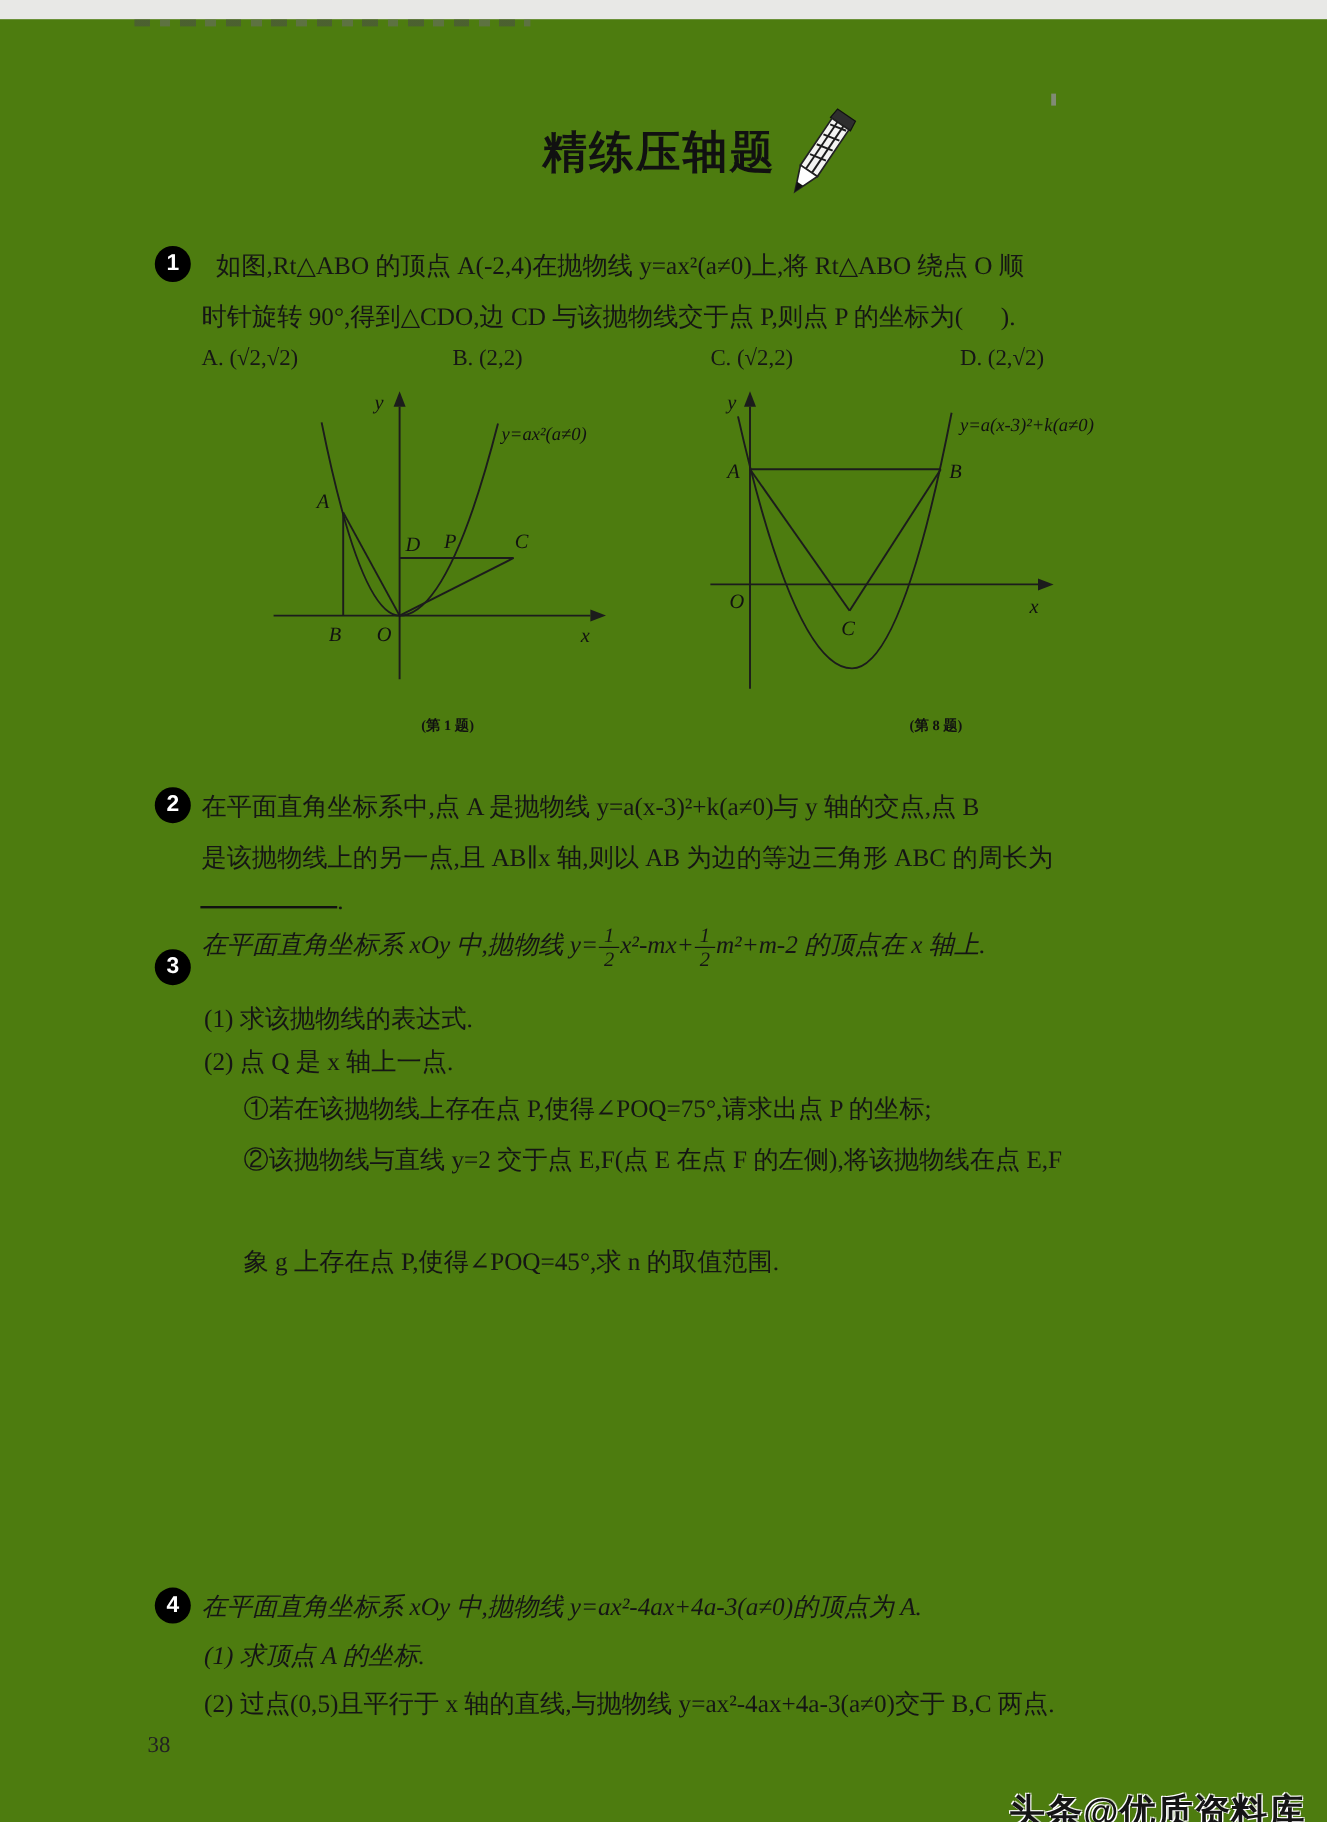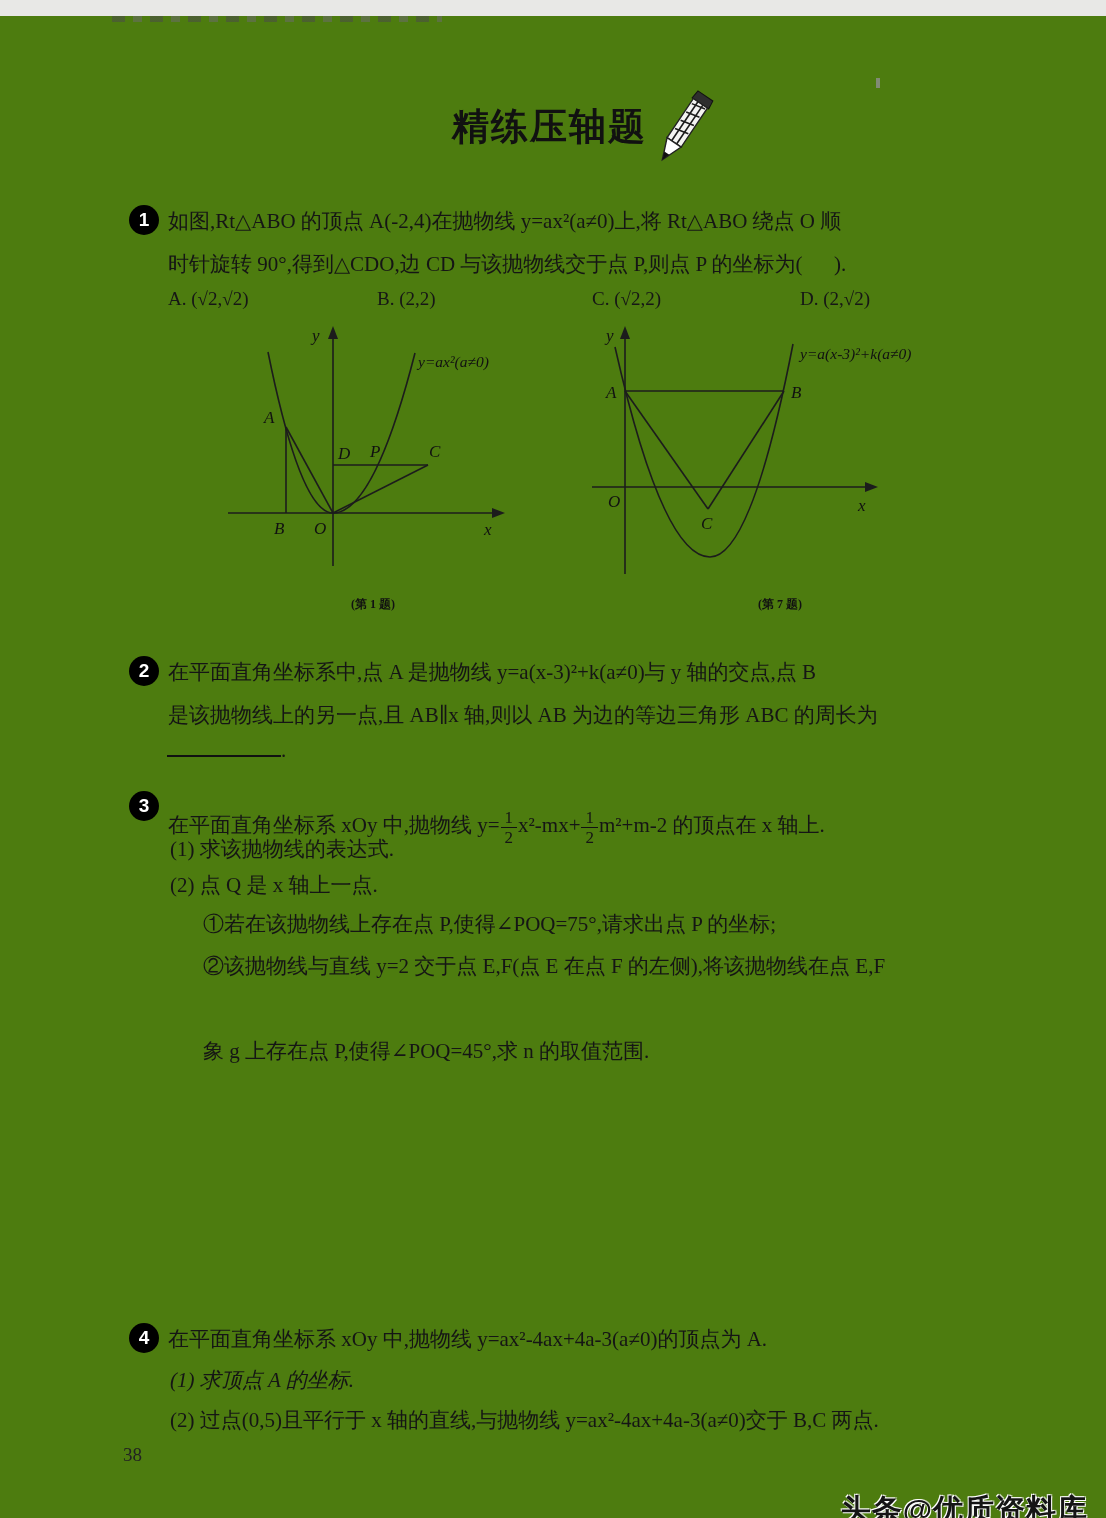--- a/index.html
+++ b/index.html
@@ -59,21 +59,21 @@
       <line x1="35" y1="26" x2="49" y2="23" stroke="#888" stroke-width="0.7"></line>
       <line x1="35" y1="36" x2="49" y2="33" stroke="#888" stroke-width="0.7"></line>
       <line x1="35" y1="46" x2="49" y2="43" stroke="#888" stroke-width="0.7"></line>
       <line x1="35" y1="56" x2="49" y2="53" stroke="#888" stroke-width="0.7"></line>
       <polygon points="33.5,68 50.5,68 42,89" fill="#fff" stroke="#222" stroke-width="1.4"></polygon>
       <polygon points="39,81 45,81 42,89" fill="#111"></polygon>
     </g>
   </svg>
 
   <div class="badge" style="left:129px;top:189px;">1</div>
-  <div class="line" style="left:168px;top:190px;">如图,Rt△ABO 的顶点 A(-2,4)在抛物线 y=ax²(a≠0)上,将 Rt△ABO 绕点 O 顺</div>
+  <div class="line" style="left:180px;top:190px;">如图,Rt△ABO 的顶点 A(-2,4)在抛物线 y=ax²(a≠0)上,将 Rt△ABO 绕点 O 顺</div>
   <div class="line" style="left:168px;top:233px;">时针旋转 90°,得到△CDO,边 CD 与该抛物线交于点 P,则点 P 的坐标为(      ).</div>
   <div class="options">
     <span style="left:168px;top:272px;">A. (√2,√2)</span>
     <span style="left:377px;top:272px;">B. (2,2)</span>
     <span style="left:592px;top:272px;">C. (√2,2)</span>
     <span style="left:800px;top:272px;">D. (2,√2)</span>
   </div>
 
   <svg class="fig" style="left:208px;top:303px;" width="330" height="268" viewBox="0 0 330 268">
 
@@ -116,36 +116,36 @@
     <line x1="204" y1="72" x2="128" y2="190"></line>
 
     <text x="26" y="79">A</text>
     <text x="211" y="79">B</text>
     <text x="121" y="210">C</text>
     <text x="28" y="188">O</text>
     <text x="26" y="22">y</text>
     <text x="278" y="192">x</text>
     <text class="curvelabel" x="220" y="40">y=a(x-3)²+k(a≠0)</text>
   </svg>
-  <div class="caption" style="left:580px;top:580px;width:400px;">(第 7 题)</div>
+  <div class="caption" style="left:580px;top:580px;width:400px;">(第 8 题)</div>
 
   <div class="badge" style="left:129px;top:640px;">2</div>
   <div class="line" style="left:168px;top:641px;">在平面直角坐标系中,点 A 是抛物线 y=a(x-3)²+k(a≠0)与 y 轴的交点,点 B</div>
   <div class="line" style="left:168px;top:684px;">是该抛物线上的另一点,且 AB∥x 轴,则以 AB 为边的等边三角形 ABC 的周长为</div>
   <div class="line" style="left:167px;top:716px;"><span class="blankline"></span><span>.</span></div>
 
   <div class="badge" style="left:129px;top:775px;">3</div>
-  <div class="line" style="left:168px;top:793px;"><span>在平面直角坐标系 xOy 中,抛物线 y=</span><span class="frac"><span class="num">1</span><span class="den">2</span></span><span>x²-mx+</span><span class="frac"><span class="num">1</span><span class="den">2</span></span><span>m²+m-2 的顶点在 x 轴上.</span></div>
+  <div class="line" style="left:168px;top:755px;font-style:italic;"><span>在平面直角坐标系 xOy 中,抛物线 y=</span><span class="frac"><span class="num">1</span><span class="den">2</span></span><span>x²-mx+</span><span class="frac"><span class="num">1</span><span class="den">2</span></span><span>m²+m-2 的顶点在 x 轴上.</span></div>
   <div class="line" style="left:170px;top:818px;">(1) 求该抛物线的表达式.</div>
   <div class="line" style="left:170px;top:854px;">(2) 点 Q 是 x 轴上一点.</div>
   <div class="line" style="left:203px;top:893px;">①若在该抛物线上存在点 P,使得∠POQ=75°,请求出点 P 的坐标;</div>
   <div class="line" style="left:203px;top:935px;">②该抛物线与直线 y=2 交于点 E,F(点 E 在点 F 的左侧),将该抛物线在点 E,F</div>
   <div class="line" style="left:203px;top:1020px;">象 g 上存在点 P,使得∠POQ=45°,求 n 的取值范围.</div>
 
   <div class="badge" style="left:129px;top:1307px;">4</div>
-  <div class="line" style="left:168px;top:1308px;">在平面直角坐标系 xOy 中,抛物线 y=ax²-4ax+4a-3(a≠0)的顶点为 A.</div>
+  <div class="line" style="left:168px;top:1308px;font-style:italic;">在平面直角坐标系 xOy 中,抛物线 y=ax²-4ax+4a-3(a≠0)的顶点为 A.</div>
   <div class="line" style="left:170px;top:1349px;font-style:italic;">(1) 求顶点 A 的坐标.</div>
   <div class="line" style="left:170px;top:1389px;">(2) 过点(0,5)且平行于 x 轴的直线,与抛物线 y=ax²-4ax+4a-3(a≠0)交于 B,C 两点.</div>
 
   <div class="pagenum" style="left:123px;top:1428px;">38</div>
   <div class="watermark" style="right:18px;top:1474px;">头条@优质资料库</div>
 
 </div>
 
 </body></html>

